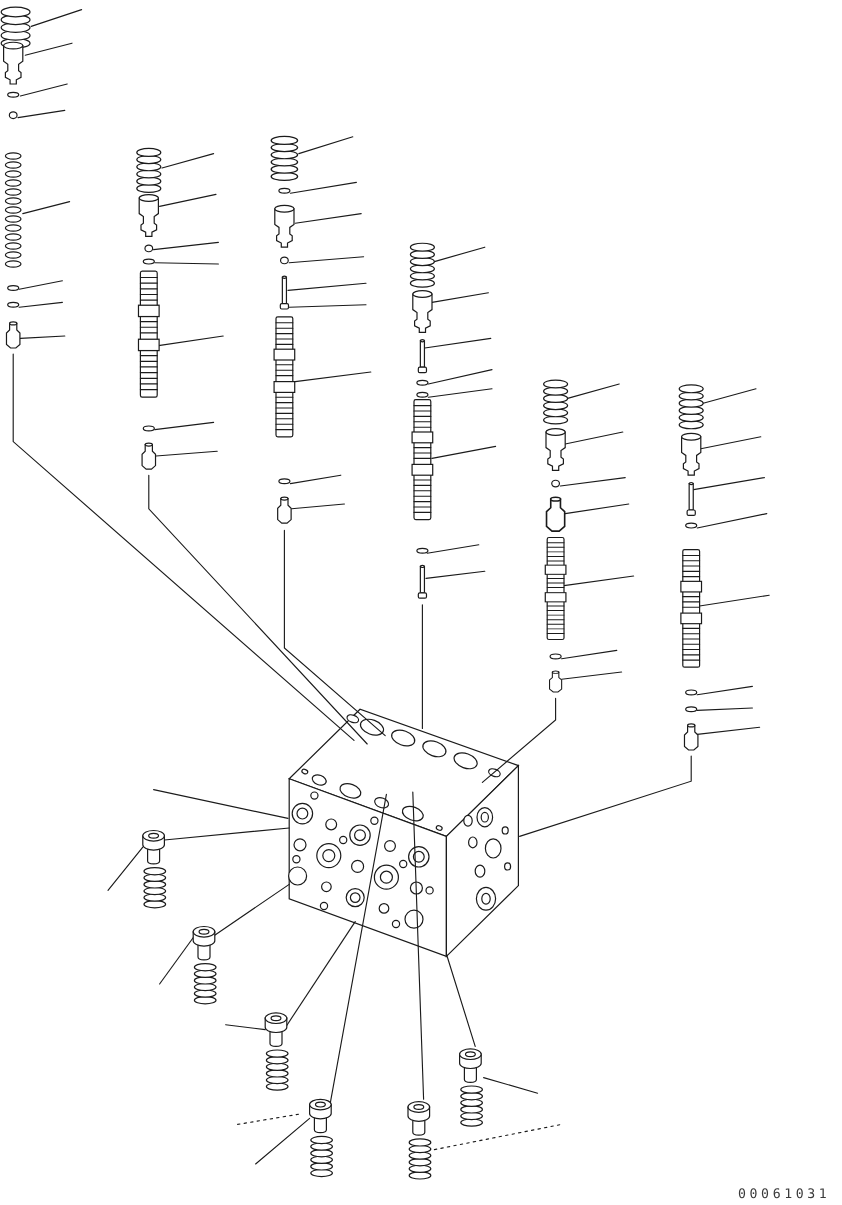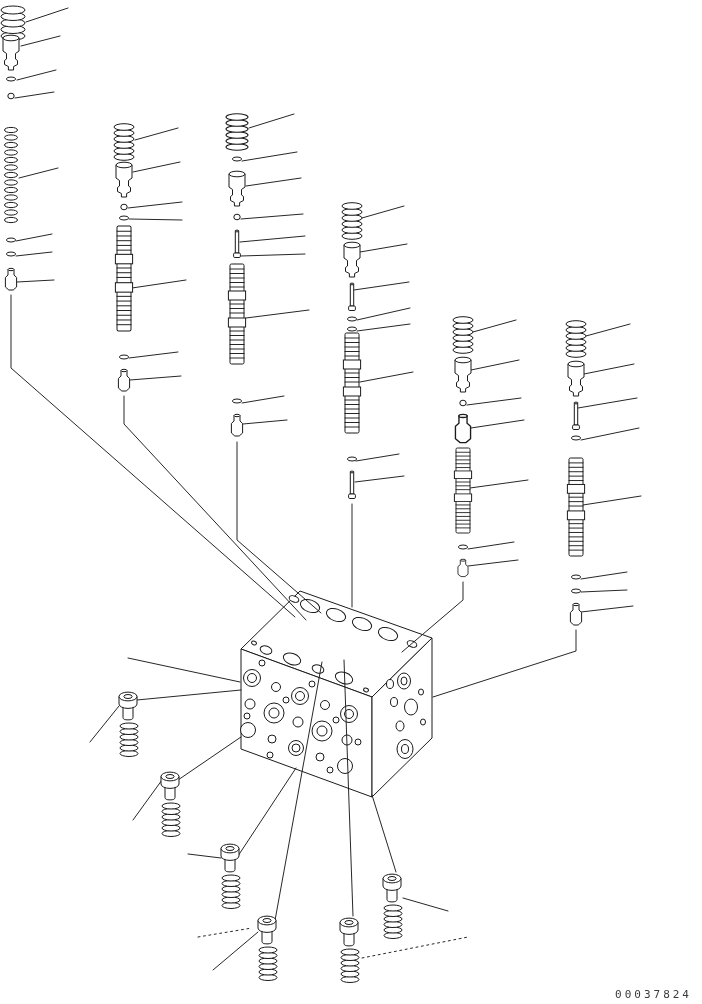--- a/index.html
+++ b/index.html
@@ -313,14 +313,14 @@
     <use href="#boltIso" x="349" y="918"></use>
     <use href="#springB" x="350" y="952"></use>
   </g>
   <g>
     <use href="#boltIso" x="392" y="874"></use>
     <use href="#springB" x="393" y="908"></use>
   </g>
 
 </svg>
 
-<div class="pn">00037824</div>
+<div class="pn">00061031</div>
 </div>
 
 </body></html>

